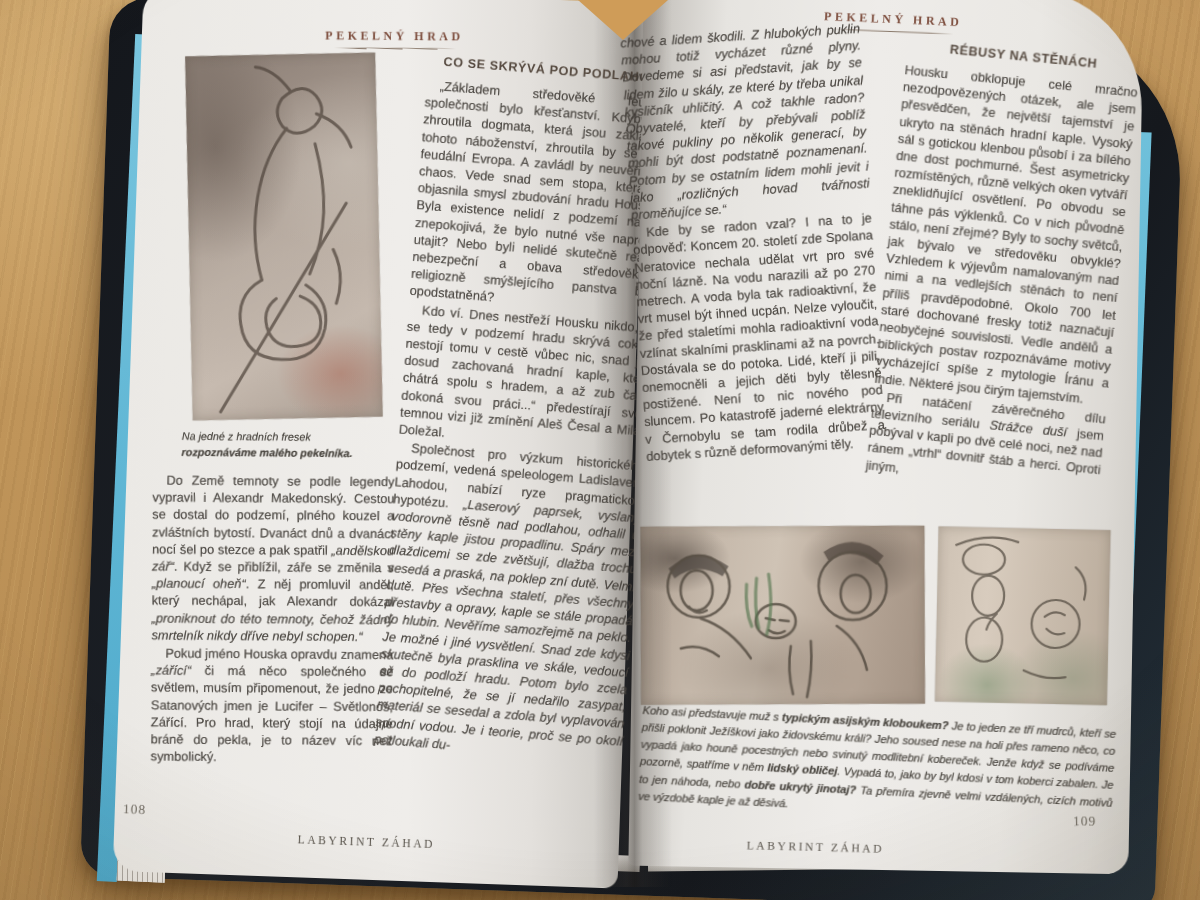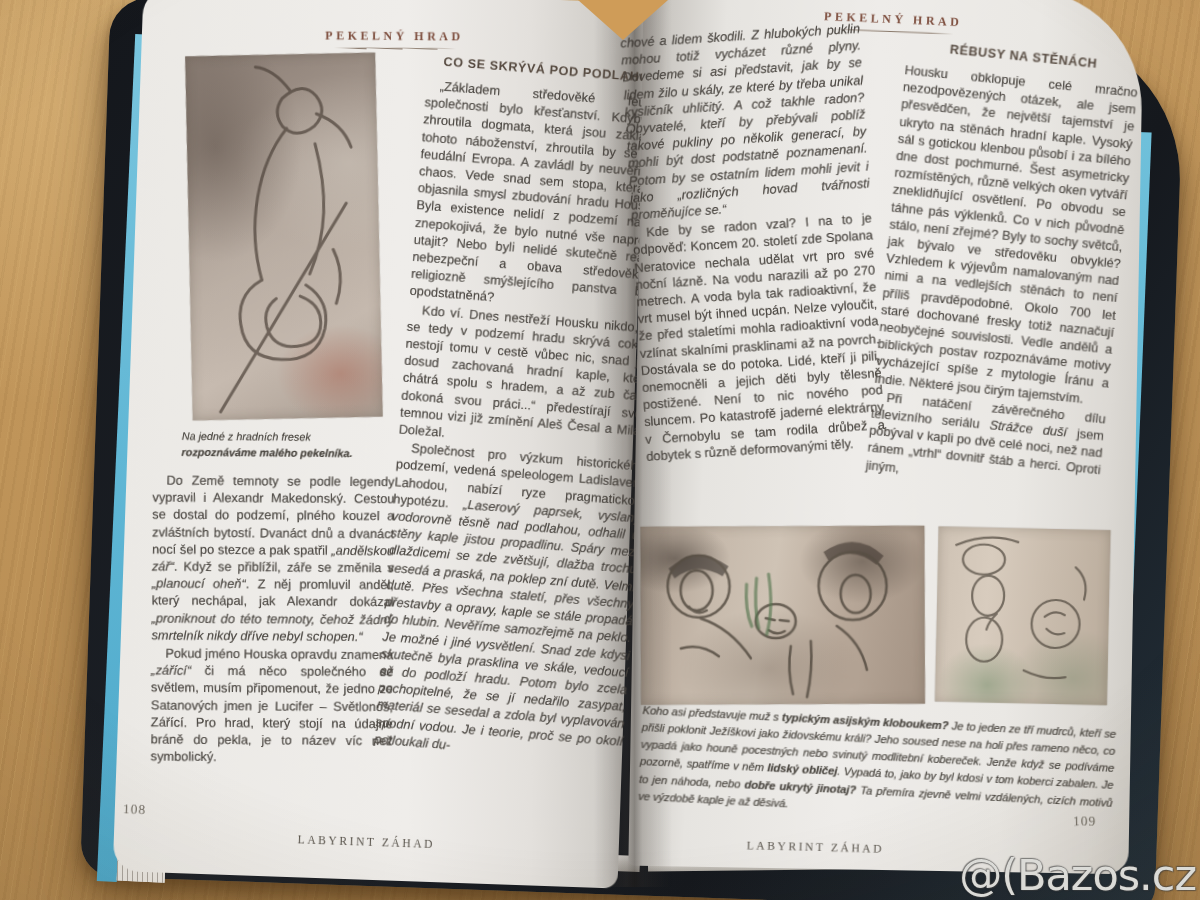--- a/index.html
+++ b/index.html
@@ -217,15 +217,14 @@
       </div>
     </div>
     <div class="cap rp-caption"><span>Koho asi představuje muž s </span><span class="b">typickým asijským kloboukem?</span><span> Je to jeden ze tří mudrců, kteří se přišli poklonit Ježíškovi jako židovskému králi? Jeho soused nese na holi přes rameno něco, co vypadá jako houně pocestných nebo svinutý modlitební kobereček. Jenže když se podíváme pozorně, spatříme v něm </span><span class="b">lidský obličej</span><span>. Vypadá to, jako by byl kdosi v tom koberci zabalen. Je to jen náhoda, nebo </span><span class="b">dobře ukrytý jinotaj?</span><span> Ta přemíra zjevně velmi vzdálených, cizích motivů ve výzdobě kaple je až děsivá.</span></div>
     <div class="pagenum rp-pagenum">109</div>
     <div class="footer rp-footer">LABYRINT ZÁHAD</div>
   </div>
 
   <div class="gutter"></div>
   <div class="desk-wedge"></div>
   <div class="vignette"></div>
-  <div class="watermark">@(Bazos.cz</div>
 
 </div>
 
 </body></html>

